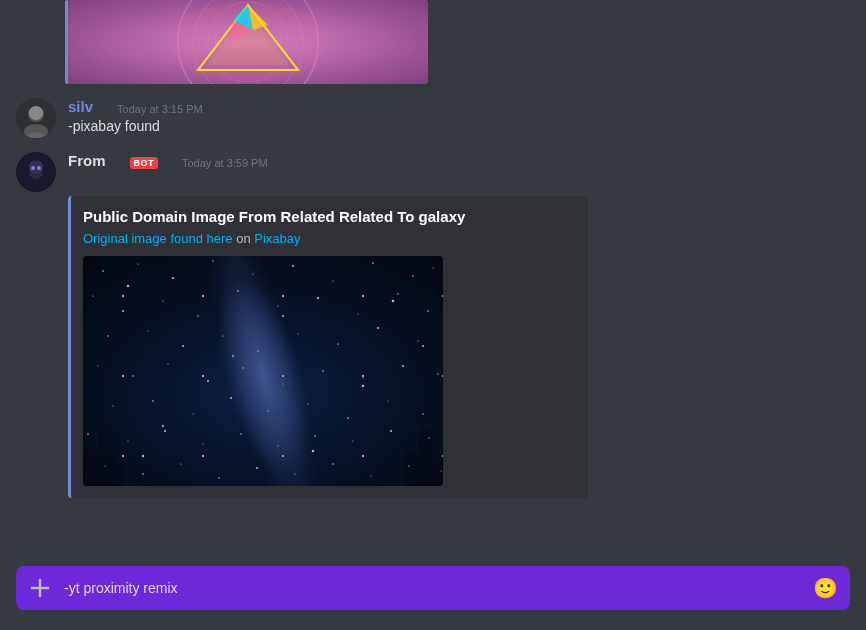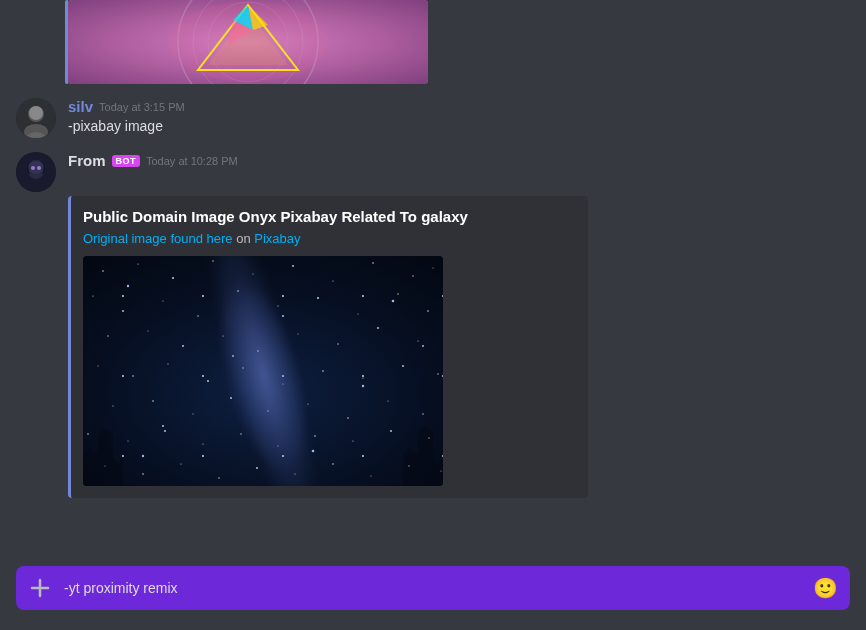--- a/index.html
+++ b/index.html
@@ -48,22 +48,22 @@
       height: 100%;
     }
 
     .message-content {
       flex: 1;
       min-width: 0;
     }
 
     .message-header {
       display: flex;
-      align-items: center;
-      gap: 6px;
+      align-items: flex-end;
+      gap: 24px;
       margin-bottom: 2px;
     }
 
     .username {
       font-weight: 600;
       font-size: 15px;
     }
 
     .username-silv {
       color: #7289da;
@@ -72,21 +72,21 @@
     .username-onyx {
       color: #dcddde;
     }
 
     .timestamp {
       font-size: 11px;
       color: #72767d;
     }
 
     .bot-badge {
-      background: #d946ef;
+      background: #ef4444;
       color: white;
       font-size: 9px;
       font-weight: 700;
       padding: 1px 4px;
       border-radius: 3px;
       text-transform: uppercase;
       letter-spacing: 0.5px;
     }
 
     .message-text {
@@ -320,21 +320,21 @@
 
         <circle cx="20" cy="15" r="7" fill="#888"></circle>
         <path d="M8 40 Q20 28 32 40" fill="#666"></path>
       </svg>
     </div>
     <div class="message-content">
       <div class="message-header">
         <span class="username username-silv">silv</span>
         <span class="timestamp">Today at 3:15 PM</span>
       </div>
-      <div class="message-text">-pixabay image</div>
+      <div class="message-text">-pixabay found</div>
     </div>
   </div>
 
   <div class="message-block">
     <div class="avatar avatar-onyx">
       <svg viewBox="0 0 40 40" xmlns="http://www.w3.org/2000/svg">
         <circle cx="20" cy="20" r="20" fill="#1a1a2e"></circle>
 
         <circle cx="20" cy="16" r="8" fill="#2a2a40"></circle>
         <path d="M12 22 Q20 32 28 22" fill="#2a2a40"></path>
@@ -345,27 +345,27 @@
         <path d="M28 13 Q30 18 27 22" fill="#111122"></path>
 
         <circle cx="17" cy="16" r="2" fill="#9977cc"></circle>
         <circle cx="23" cy="16" r="2" fill="#9977cc"></circle>
       </svg>
     </div>
     <div class="message-content">
       <div class="message-header">
         <span class="username username-onyx">From</span>
         <span class="bot-badge">BOT</span>
-        <span class="timestamp">Today at 10:28 PM</span>
+        <span class="timestamp">Today at 3:59 PM</span>
       </div>
     </div>
   </div>
 
   <div class="embed-container">
-    <div class="embed-title">Public Domain Image Onyx Pixabay Related To galaxy</div>
+    <div class="embed-title">Public Domain Image From Related Related To galaxy</div>
     <div class="embed-text">
       <a class="embed-link" href="#">Original image found here</a><span> on </span><a class="embed-link" href="#">Pixabay</a>
     </div>
     <div class="embed-image">
       
       <svg width="360" height="230" viewBox="0 0 360 230" xmlns="http://www.w3.org/2000/svg">
         <defs>
           <radialGradient id="sky" cx="50%" cy="60%" r="80%">
             <stop offset="0%" stop-color="#0d1f40"></stop>
             <stop offset="60%" stop-color="#060e20"></stop>

